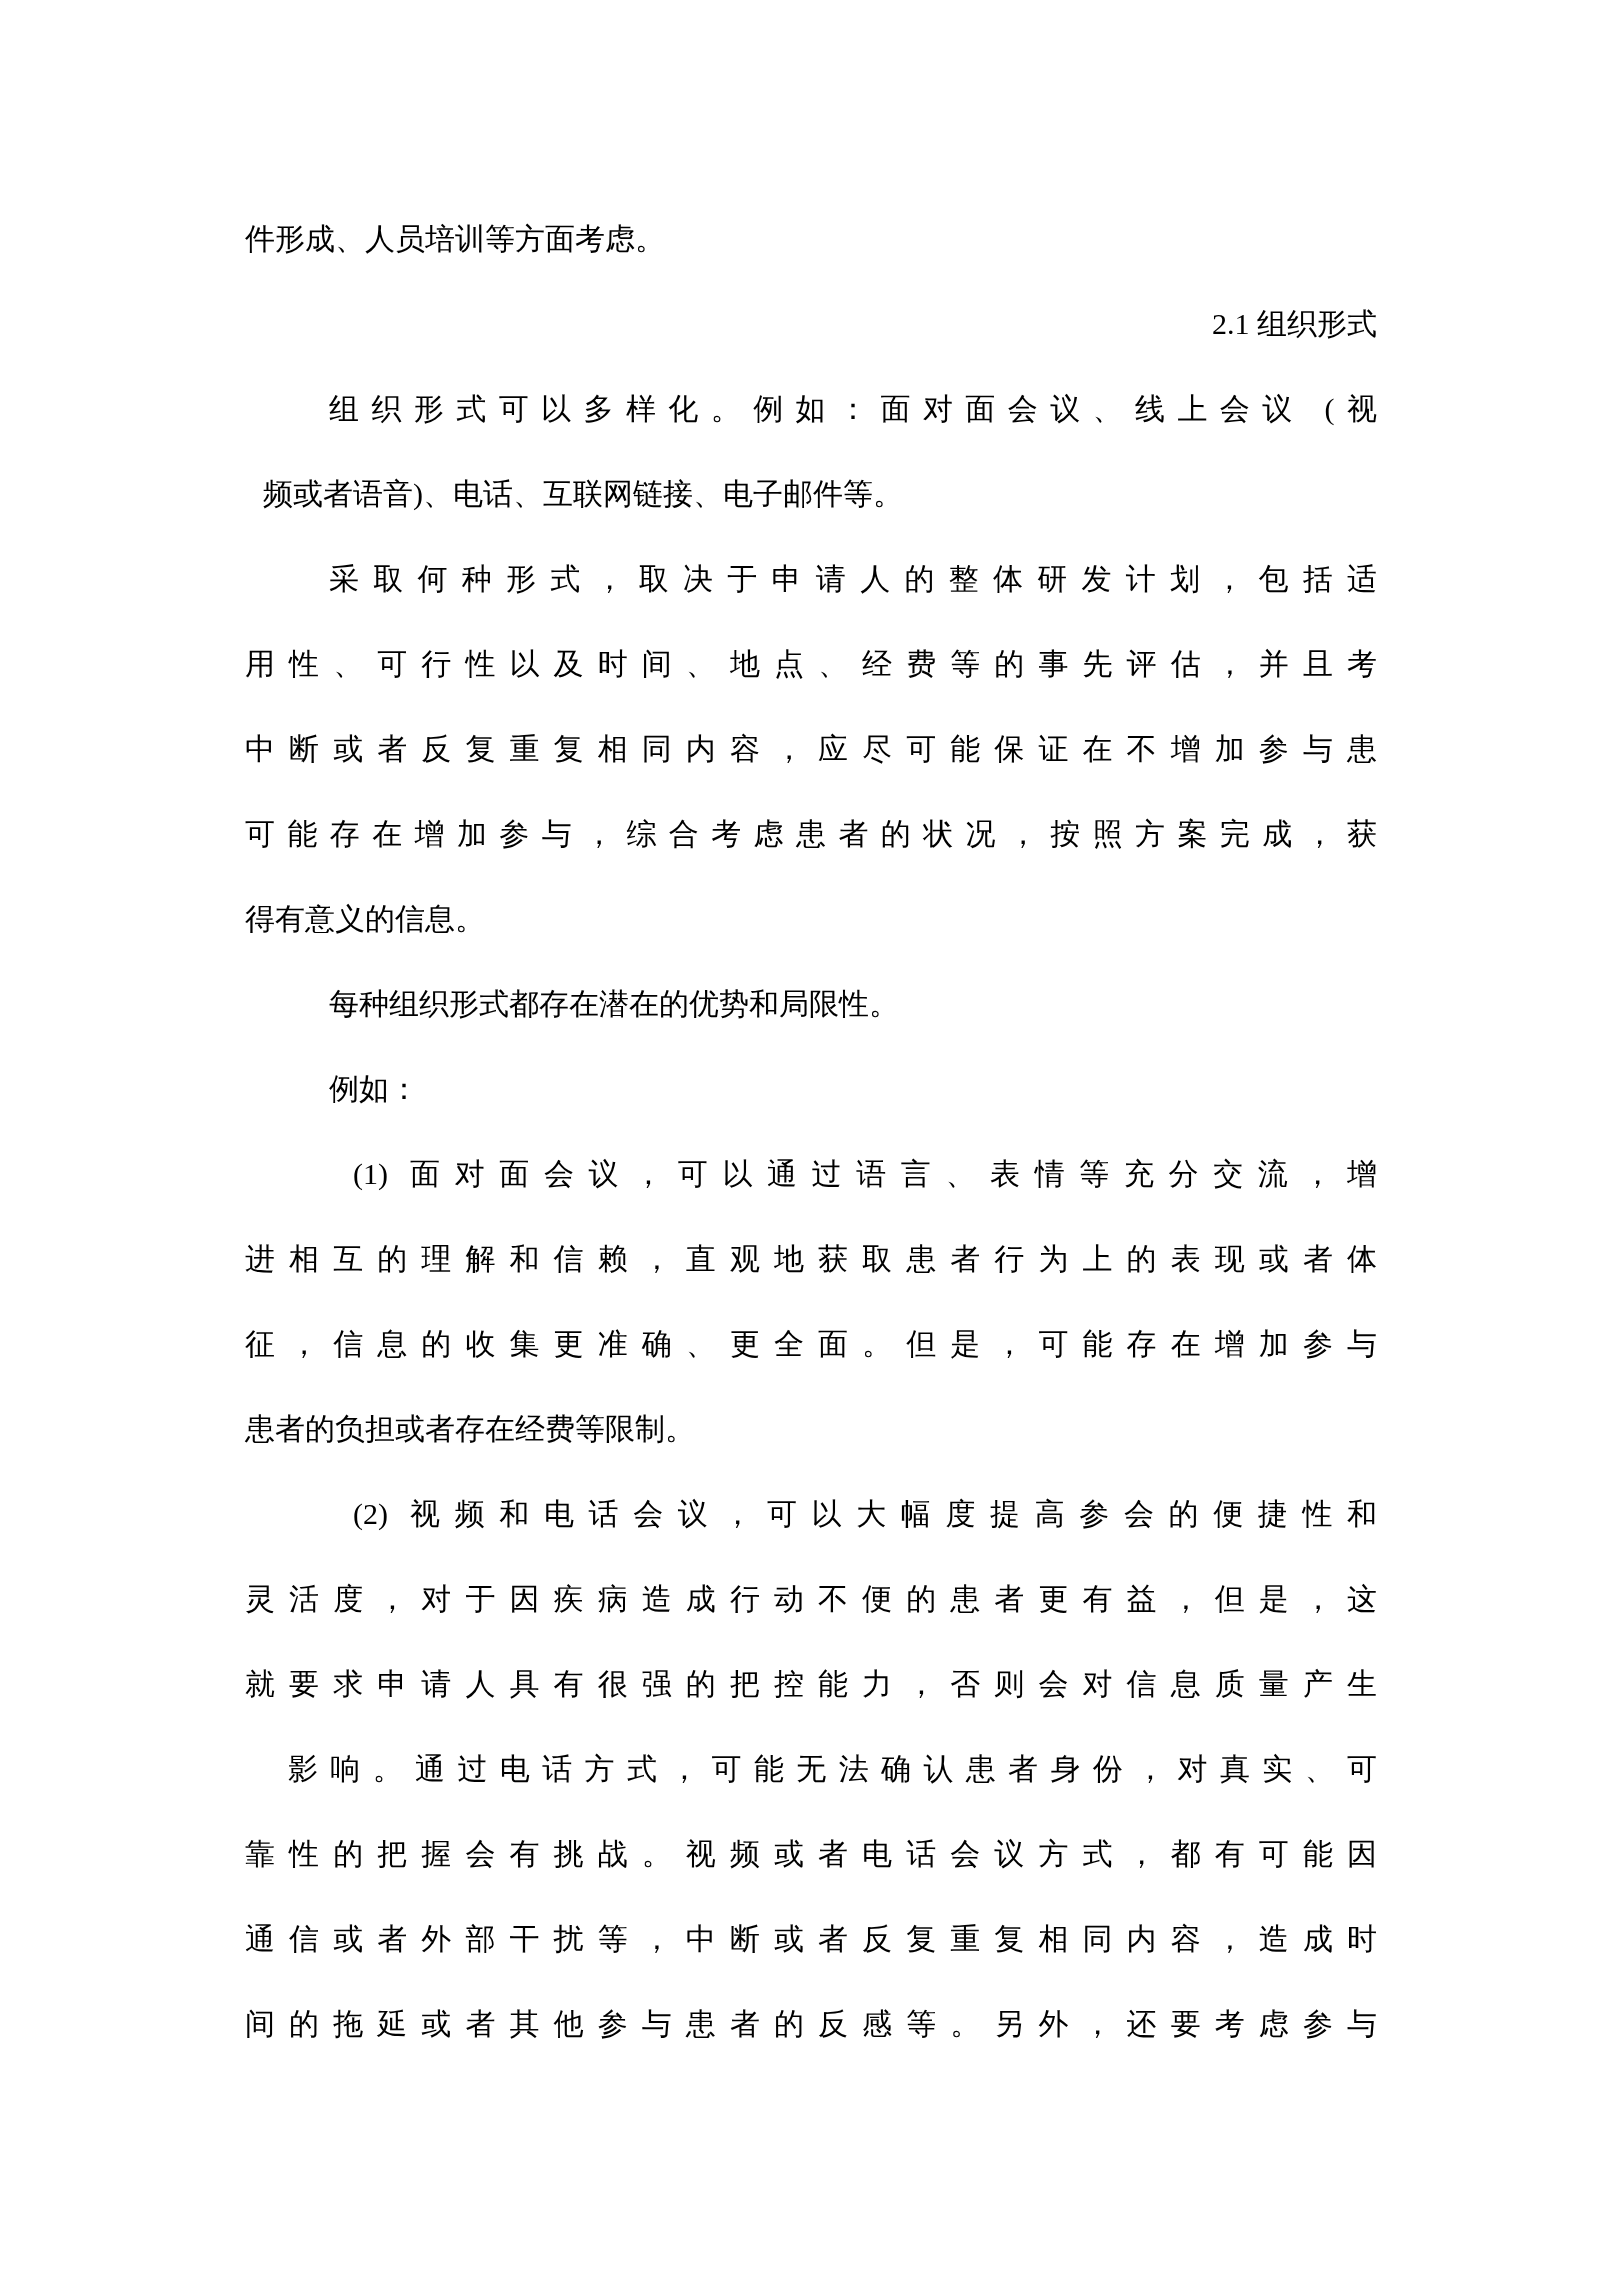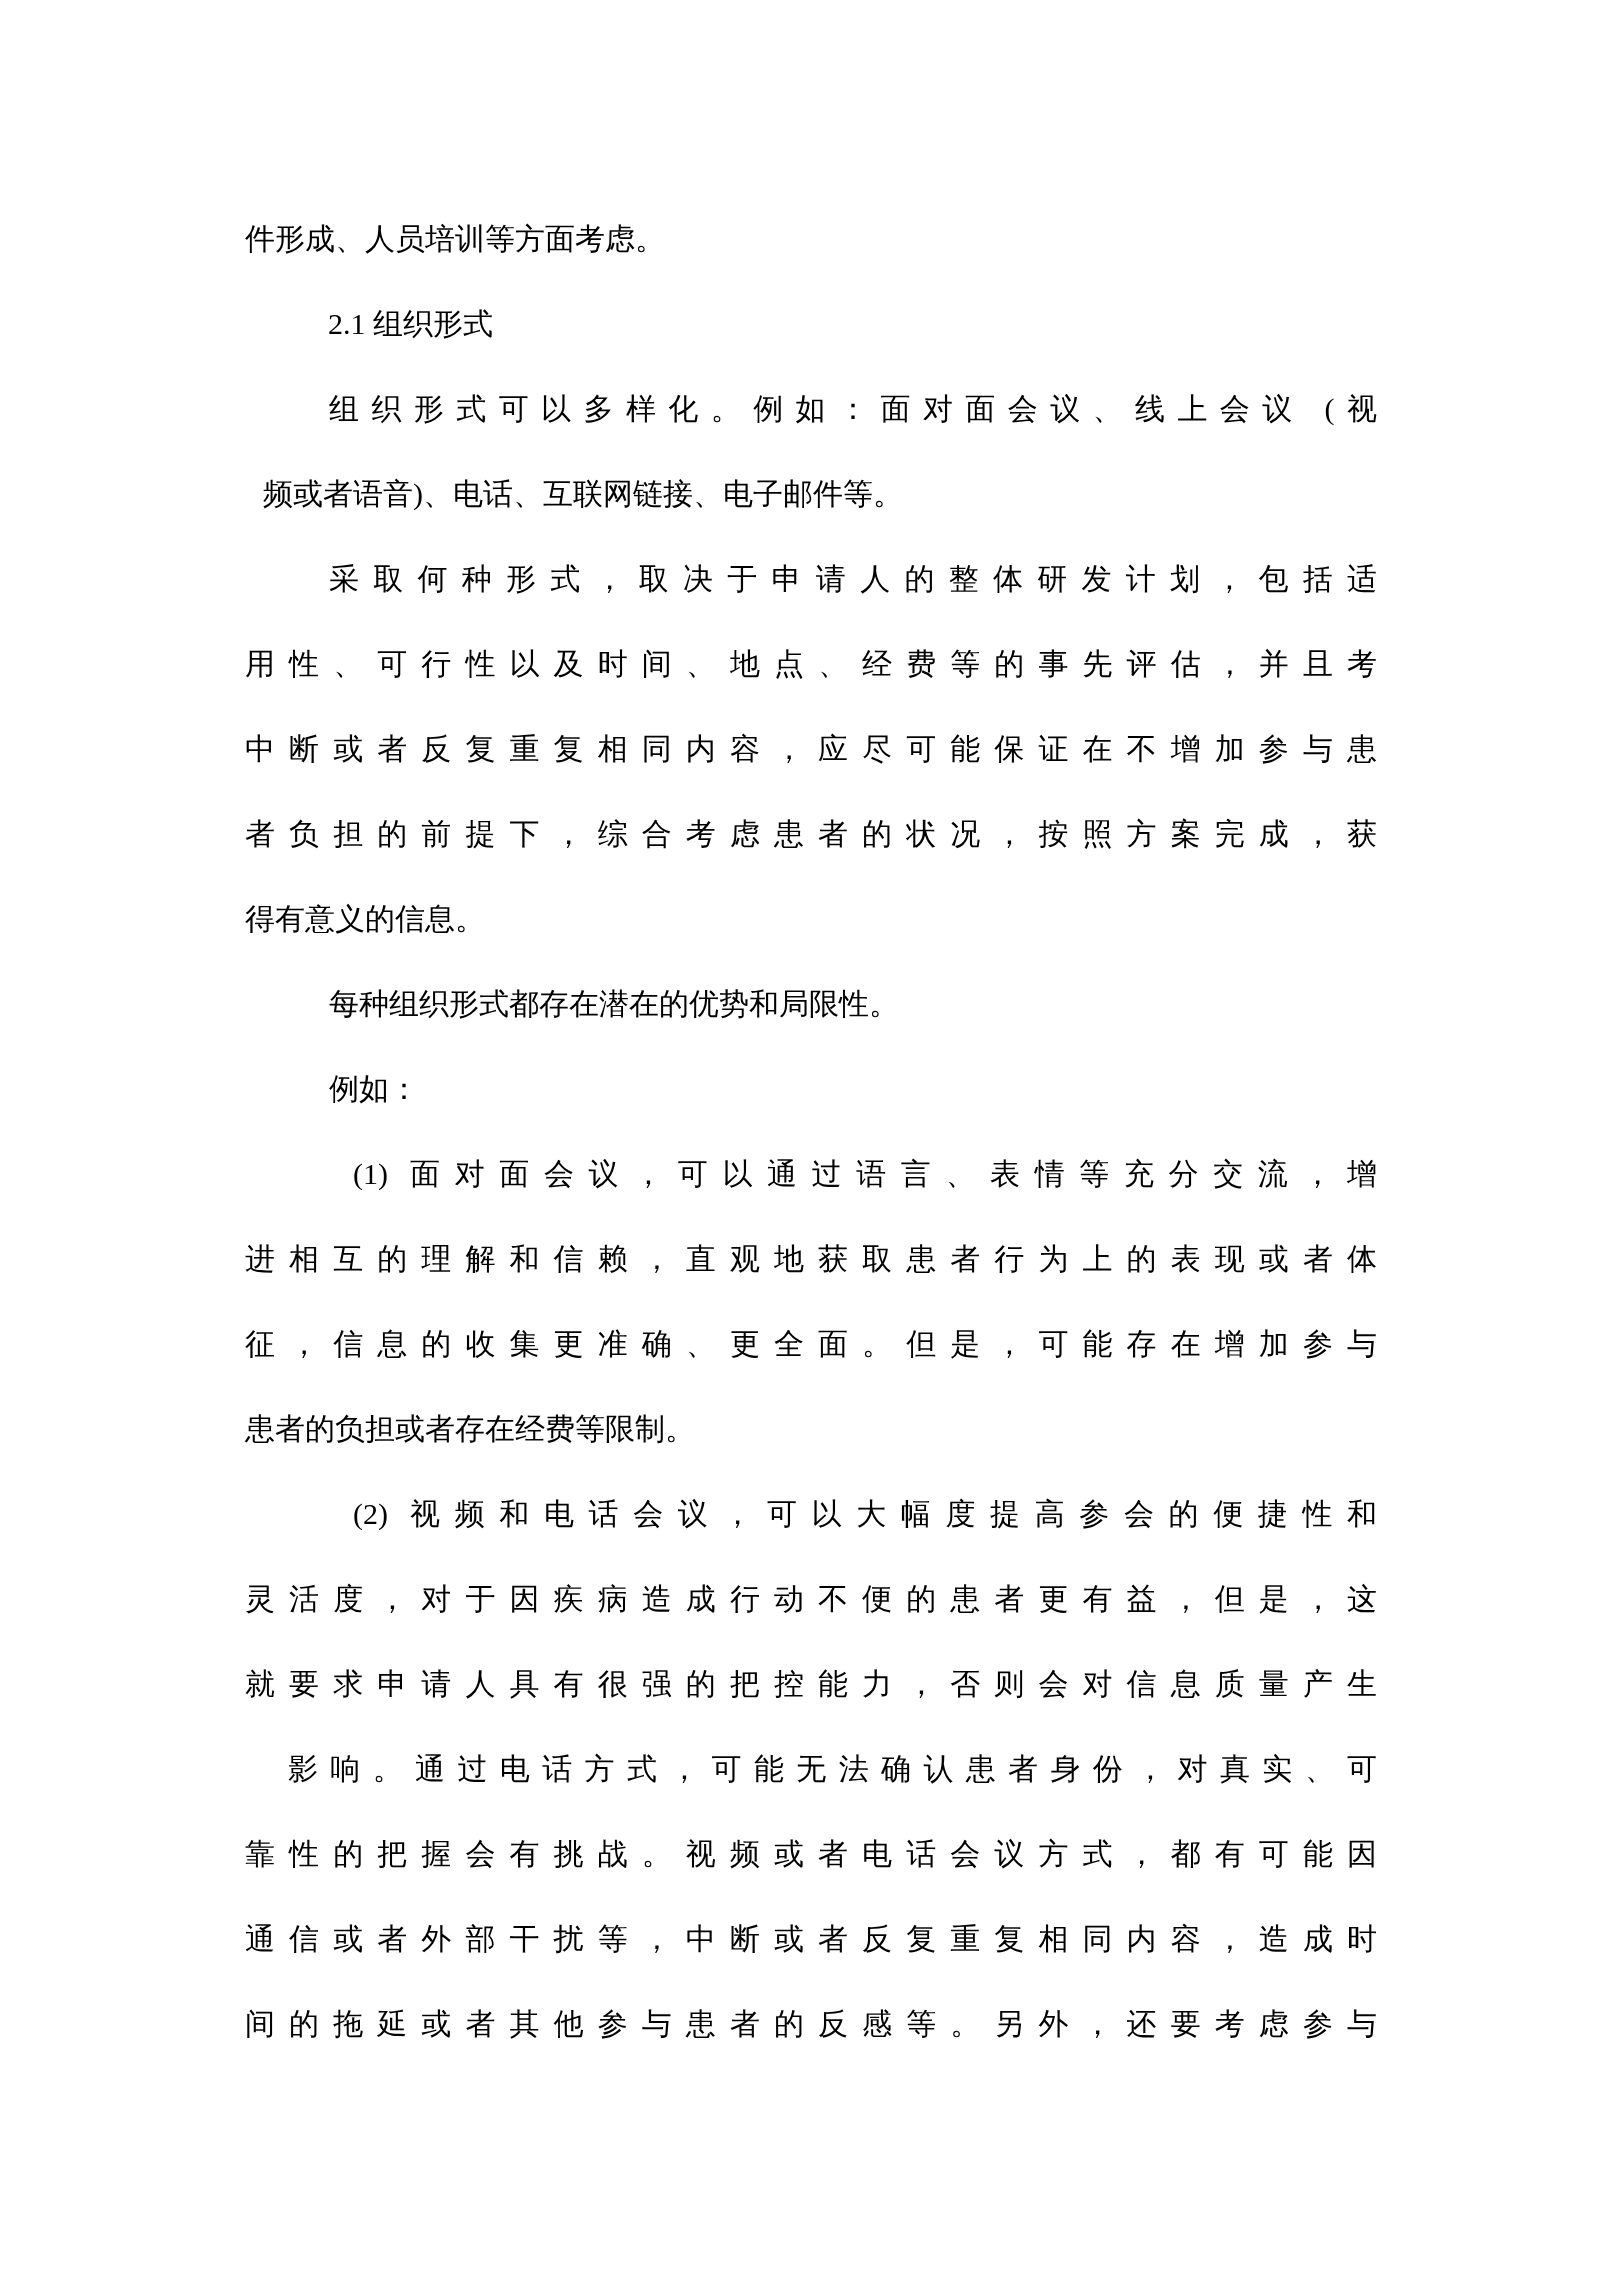--- a/index.html
+++ b/index.html
@@ -35,27 +35,27 @@
     text-align: justify;
     text-align-last: justify;
   }
 </style>
 </head>
 <body>
 
 <div class="page">
   <div class="text-block" id="text-block">
       <div class="line" style="padding-left: 0px;">件形成、人员培训等方面考虑。</div>
-      <div class="line" style="padding-left: 83px;">2.1 组织形式</div>
+      <div class="line" style="padding-left: 83px; text-align: right;">2.1 组织形式</div>
       <div class="line justify" style="padding-left: 84px;">组织形式可以多样化。例如：面对面会议、线上会议 (视</div>
       <div class="line" style="padding-left: 0px; margin-left: 18px;">频或者语音)、电话、互联网链接、电子邮件等。</div>
       <div class="line justify" style="padding-left: 84px;">采取何种形式，取决于申请人的整体研发计划，包括适</div>
       <div class="line justify" style="padding-left: 0px;">用性、可行性以及时间、地点、经费等的事先评估，并且考</div>
       <div class="line justify" style="padding-left: 0px;">中断或者反复重复相同内容，应尽可能保证在不增加参与患</div>
-      <div class="line justify" style="padding-left: 0px;">者负担的前提下，综合考虑患者的状况，按照方案完成，获</div>
+      <div class="line justify" style="padding-left: 0px;">可能存在增加参与，综合考虑患者的状况，按照方案完成，获</div>
       <div class="line" style="padding-left: 0px;">得有意义的信息。</div>
       <div class="line" style="padding-left: 84px;">每种组织形式都存在潜在的优势和局限性。</div>
       <div class="line" style="padding-left: 84px;">例如：</div>
       <div class="line justify" style="padding-left: 108px;">(1) 面对面会议，可以通过语言、表情等充分交流，增</div>
       <div class="line justify" style="padding-left: 0px;">进相互的理解和信赖，直观地获取患者行为上的表现或者体</div>
       <div class="line justify" style="padding-left: 0px;">征，信息的收集更准确、更全面。但是，可能存在增加参与</div>
       <div class="line" style="padding-left: 0px;">患者的负担或者存在经费等限制。</div>
       <div class="line justify" style="padding-left: 108px;">(2) 视频和电话会议，可以大幅度提高参会的便捷性和</div>
       <div class="line justify" style="padding-left: 0px;">灵活度，对于因疾病造成行动不便的患者更有益，但是，这</div>
       <div class="line justify" style="padding-left: 0px;">就要求申请人具有很强的把控能力，否则会对信息质量产生</div>

